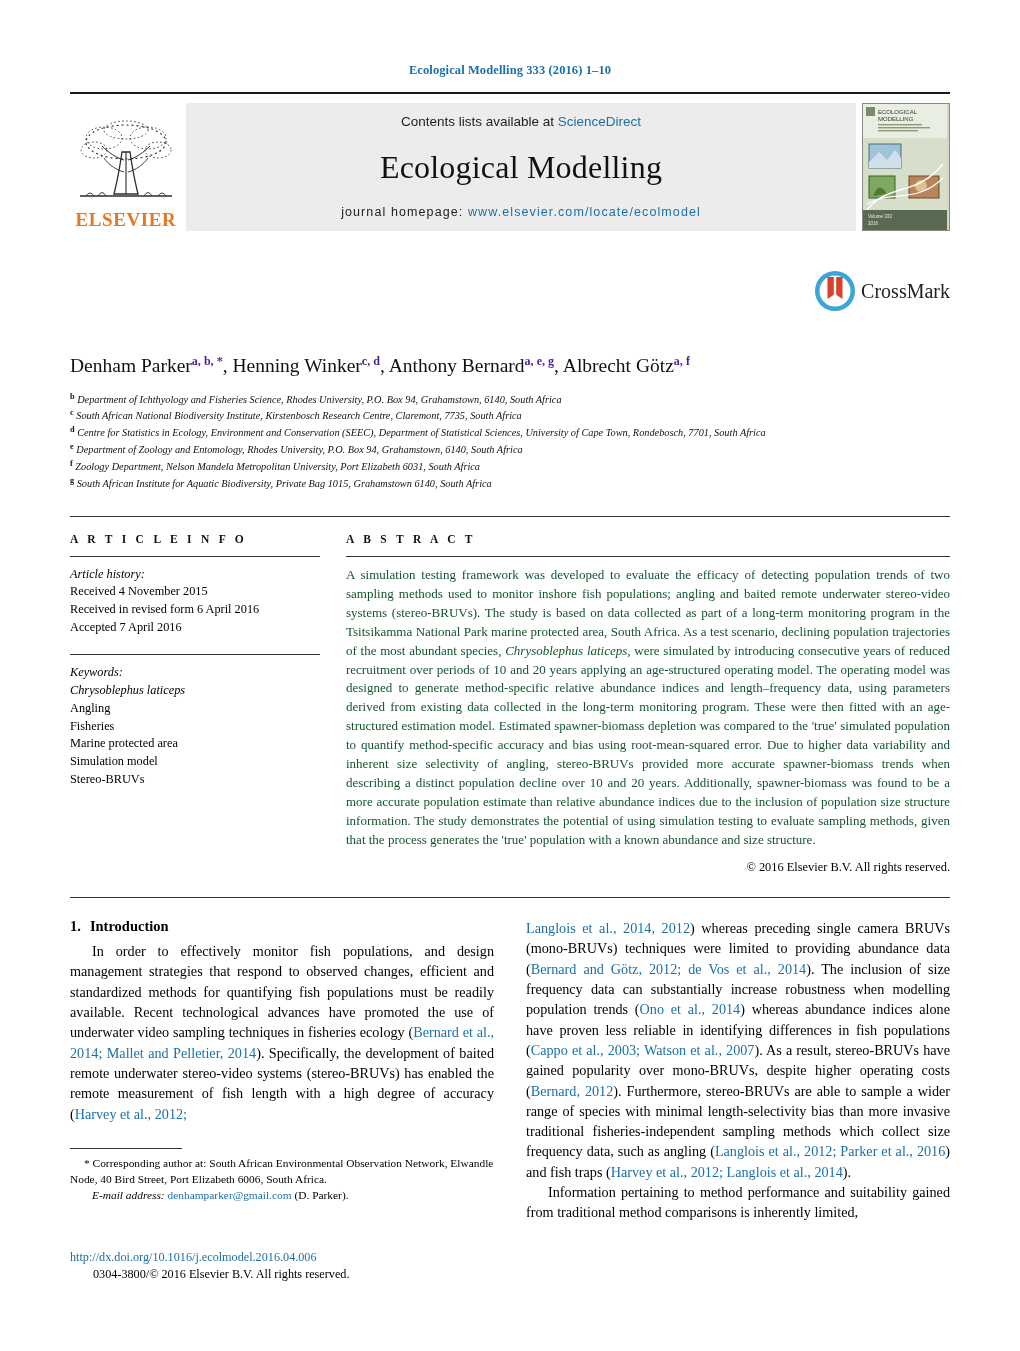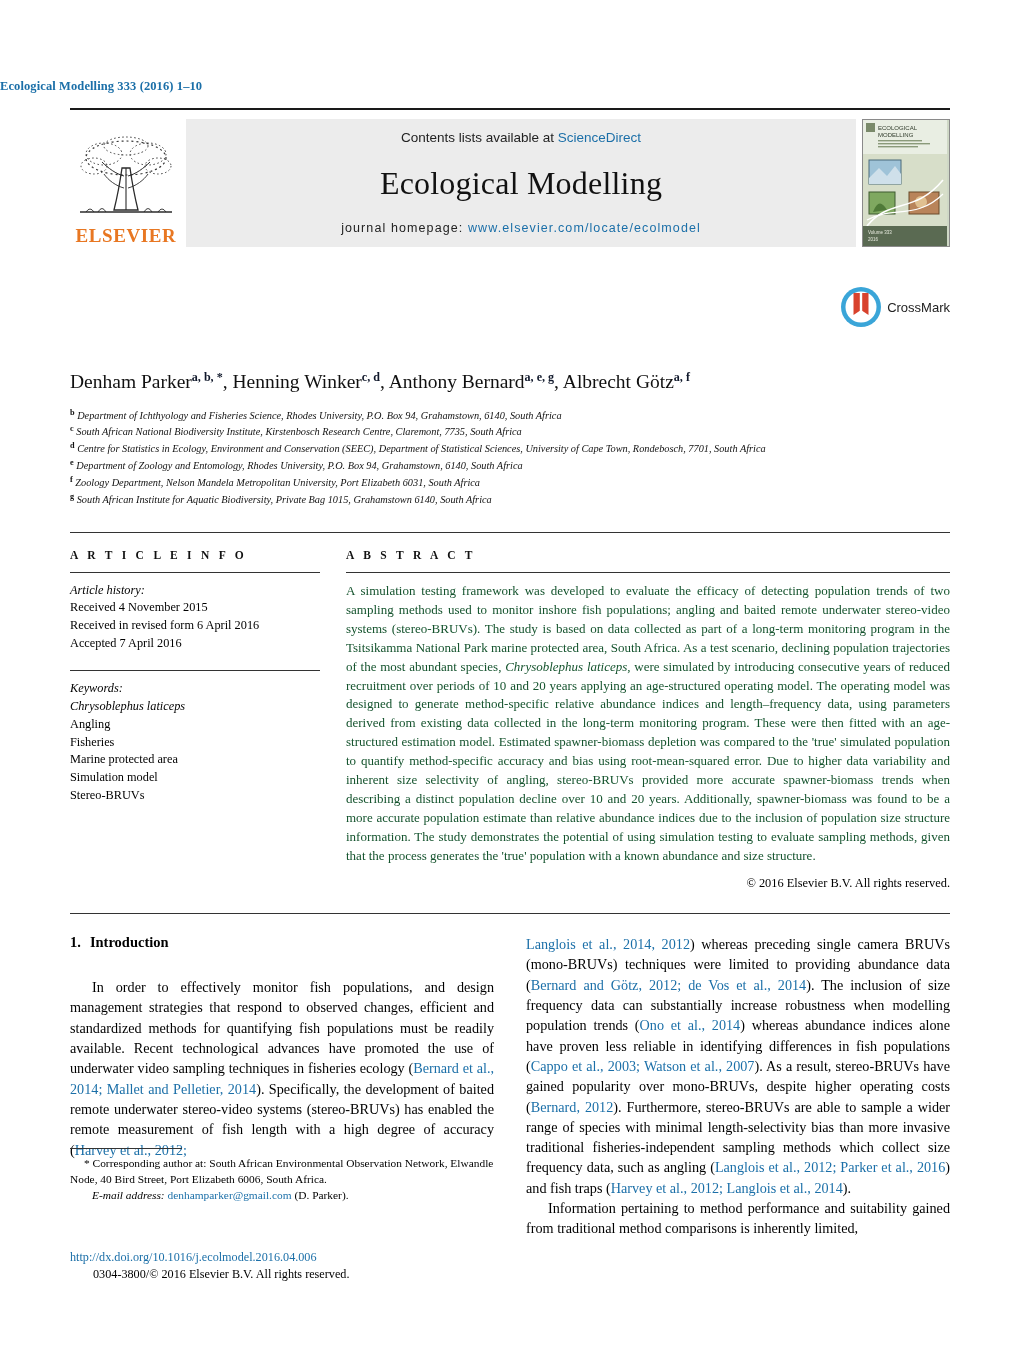--- a/index.html
+++ b/index.html
@@ -17,26 +17,26 @@
   }
   .page {
     width: 1020px;
     height: 1351px;
     position: relative;
     box-sizing: border-box;
   }
 
   
   .running-head {
-    text-align: left;
+    text-align: center;
     color: #1b6fa8;
     font-size: 12.5px;
     font-weight: bold;
     letter-spacing: 0.1px;
-    padding-top: 79px;
+    padding-top: 63px;
   }
 
   
   .banner-wrap {
     margin: 14px 70px 0 70px;
     border-top: 2px solid #1a1a1a;
     padding-top: 9px;
     display: flex;
     align-items: stretch;
     height: 128px;
@@ -120,33 +120,33 @@
   }
   .crossmark {
     position: absolute;
     right: 0;
     top: 4px;
     display: flex;
     align-items: center;
     gap: 4px;
   }
   .crossmark-label {
-    font-family: Liberation Sans, sans-serif;
-    font-size: 13px;
+    font-family: Liberation Serif, serif;
+    font-size: 20px;
     color: #222;
   }
 
   .authors {
     margin: 18px 70px 0 70px;
     font-size: 19.5px;
     font-family: "Liberation Serif", serif;
     color: #111;
   }
   .authors sup {
-    color: #0f172a;
+    color: #4c1d95;
     font-size: 0.62em;
     font-weight: bold;
     vertical-align: super;
   }
 
   .affiliations {
     margin: 14px 70px 0 70px;
     font-size: 10.3px;
     font-style: italic;
     font-family: "Liberation Serif", serif;
@@ -222,21 +222,21 @@
     gap: 32px;
   }
   .bcol {
     flex: 1 1 0;
     width: 0;
   }
   .sec-title {
     font-size: 14.5px;
     font-weight: bold;
     font-family: "Liberation Serif", serif;
-    margin: 0 0 26px 0;
+    margin: 0 0 6px 0;
   }
   .sec-title .num { margin-right: 9px; }
   .para {
     font-size: 14.2px;
     line-height: 1.43;
     text-align: justify;
     text-indent: 22px;
     margin: 0;
   }
   .para.cont { text-indent: 0; font-family: Liberation Serif, serif; }

